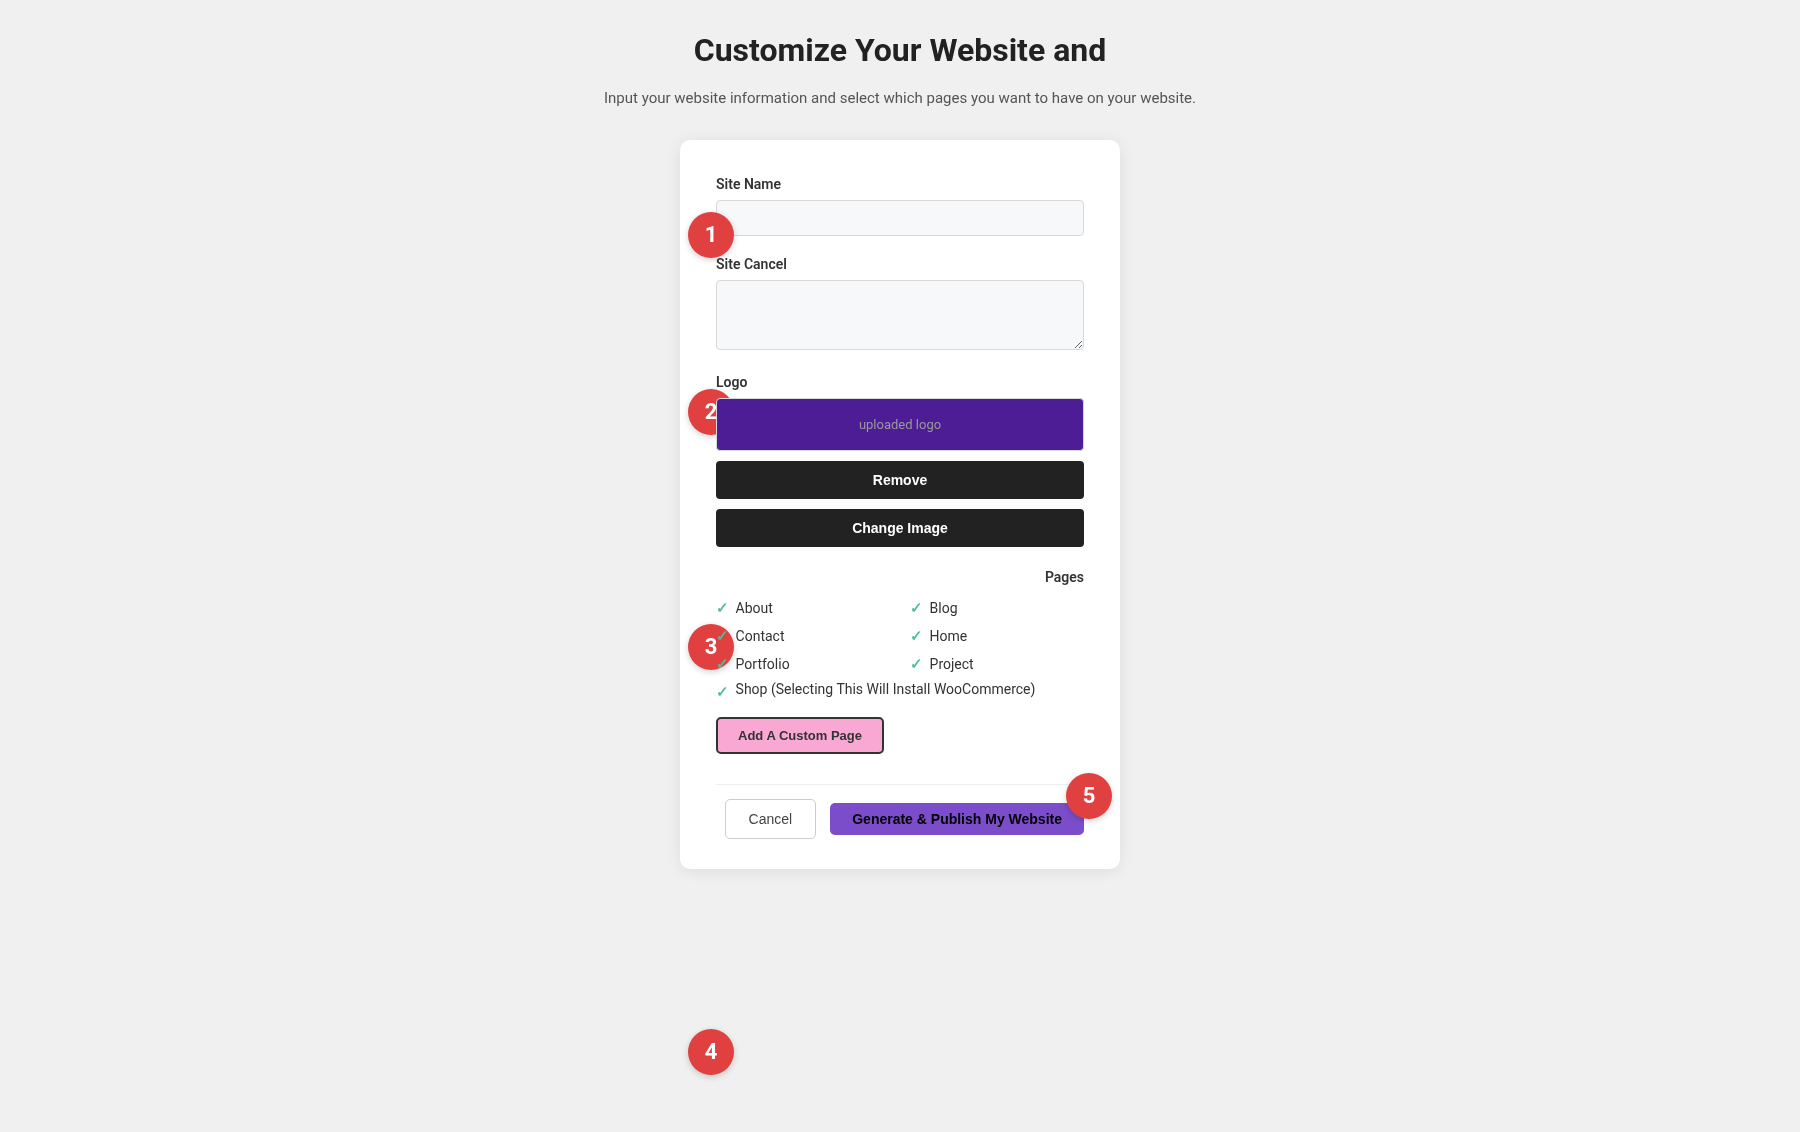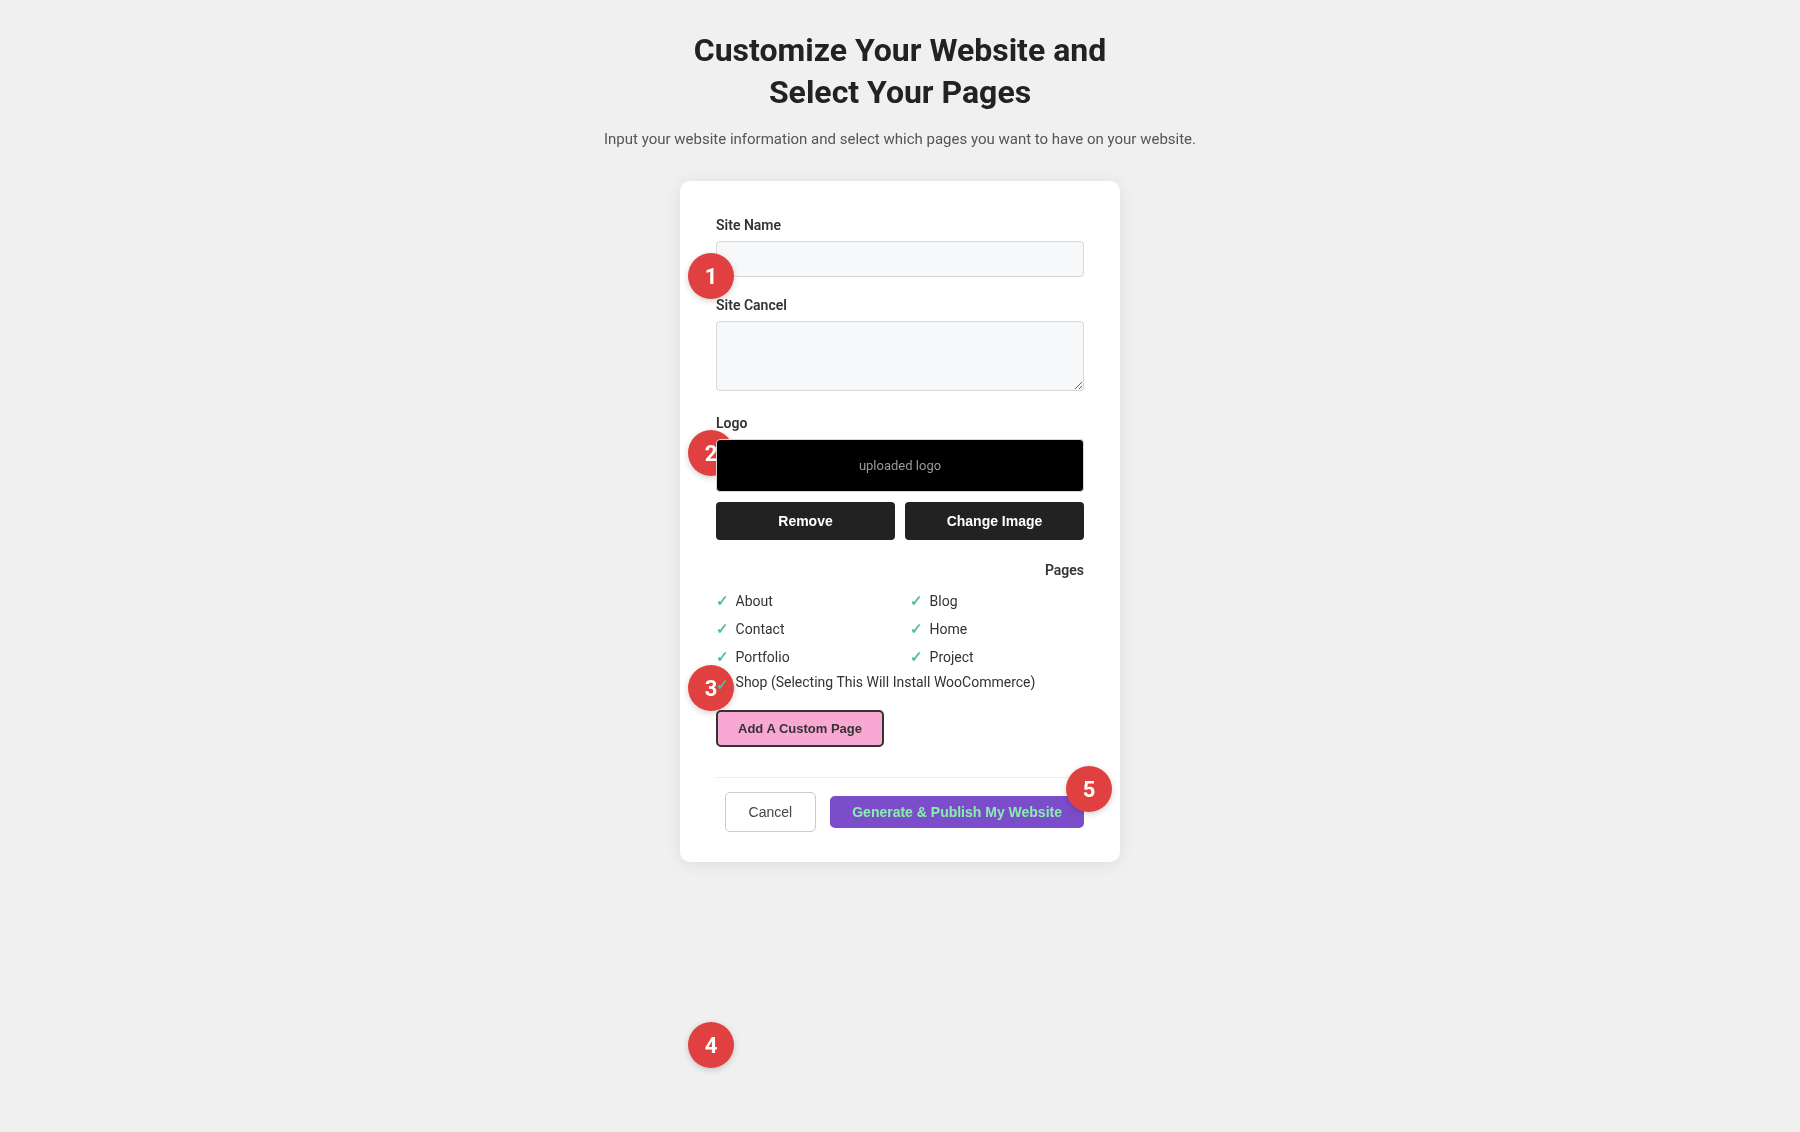--- a/index.html
+++ b/index.html
@@ -97,33 +97,34 @@
       font-size: 14px;
       background: #f7f8fa;
       color: #333;
       outline: none;
       resize: vertical;
       min-height: 70px;
     }
 
     .logo-preview {
       width: 100%;
-      background: #000000;
+      background: #4c1d95;
       border: 1px solid #d8d8d8;
       border-radius: 4px;
       padding: 18px;
       text-align: center;
       color: #999;
       font-size: 13px;
       margin-bottom: 10px;
     }
 
     .logo-buttons {
       display: flex;
       gap: 10px;
+      flex-direction: column;
     }
 
     .btn-dark {
       flex: 1;
       background: #222;
       color: #fff;
       border: none;
       border-radius: 4px;
       padding: 11px 0;
       font-size: 14px;
@@ -209,21 +210,21 @@
       color: #444;
       border: 1px solid #ccc;
       border-radius: 5px;
       padding: 11px 23px;
       font-size: 14px;
       cursor: pointer;
     }
 
     .btn-publish {
       background: #7c4dca;
-      color: #86efac;
+      color: #000000;
       border: none;
       border-radius: 5px;
       padding: 8px 22px;
       font-size: 14px;
       font-weight: 600;
       cursor: pointer;
     }
 
     .step-bubble-site-name {
       top: 36px;
@@ -247,21 +248,20 @@
     .relative-wrapper {
       position: relative;
     }
   </style>
 </head>
 <body>
 
 <div class="page-header">
   <h1 class="page-title">
     <span>Customize Your Website and</span><br>
-    <span>Select Your Pages</span>
   </h1>
   <p class="page-subtitle">Input your website information and select which pages you want to have on your website.</p>
 </div>
 
 <div class="relative-wrapper">
   <div class="form-card">
 
     <div class="field-section">
       <div class="step-bubble step-bubble-site-name">1</div>
       <label class="field-label">Site Name</label>

